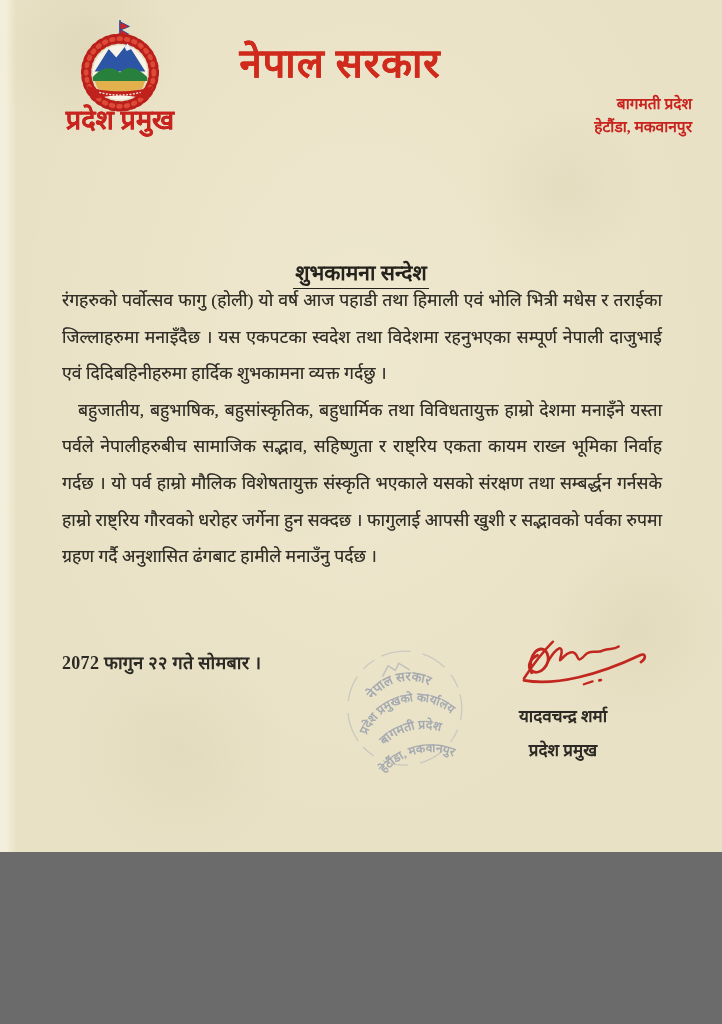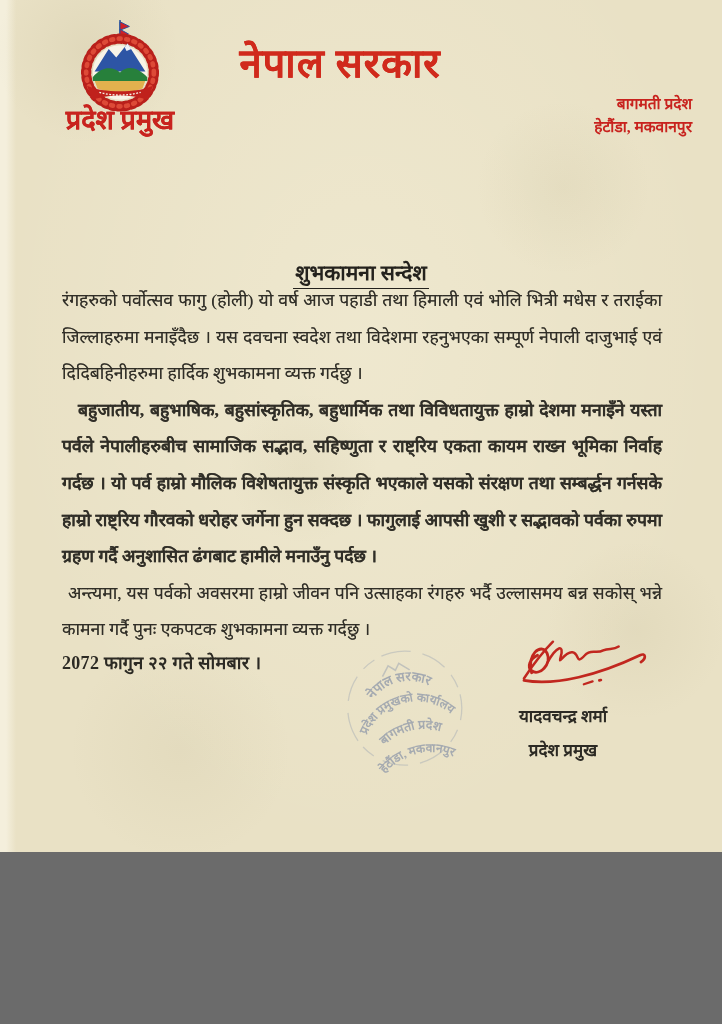--- a/index.html
+++ b/index.html
@@ -38,21 +38,21 @@
     font-size:21px;font-weight:bold;color:#24221d;
     border-bottom:1.6px solid #24221d;padding:0 2px 3px 2px;
   }
   
   .body-text{
     position:absolute;left:62px;top:282px;width:600px;
     font-size:17.6px;line-height:36.6px;color:#302e27;text-align:justify;
     text-shadow:0 0 .4px rgba(48,46,39,.55);
   }
   .body-text p{margin:0;}
-  .body-text p.p2{text-indent:16px;font-weight:bold;}
+  .body-text p.p2{text-indent:16px;}
   .body-text p.p3{text-indent:6px;}
   .date-line{
     position:absolute;left:62px;top:650px;
     font-size:18px;font-weight:bold;color:#2c2a24;letter-spacing:.3px;
   }
   
   .stamp{
     position:absolute;left:326px;top:646px;width:160px;height:134px;
     transform:rotate(-14deg);opacity:.62;
   }
@@ -96,23 +96,22 @@
   <div class="addr">
     <div>बागमती प्रदेश</div>
     <div>हेटौंडा, मकवानपुर</div>
   </div>
 
   <div class="subject">
     <span>शुभकामना सन्देश</span>
   </div>
 
   <div class="body-text">
-    <p class="p1">रंगहरुको पर्वोत्सव फागु (होली) यो वर्ष आज पहाडी तथा हिमाली एवं भोलि भित्री मधेस र तराईका जिल्लाहरुमा मनाइँदैछ । यस दवचना स्वदेश तथा विदेशमा रहनुभएका सम्पूर्ण नेपाली दाजुभाई एवं दिदिबहिनीहरुमा हार्दिक शुभकामना व्यक्त गर्दछु ।</p>
+    <p class="p1">रंगहरुको पर्वोत्सव फागु (होली) यो वर्ष आज पहाडी तथा हिमाली एवं भोलि भित्री मधेस र तराईका जिल्लाहरुमा मनाइँदैछ । यस एकपटका स्वदेश तथा विदेशमा रहनुभएका सम्पूर्ण नेपाली दाजुभाई एवं दिदिबहिनीहरुमा हार्दिक शुभकामना व्यक्त गर्दछु ।</p>
     <p class="p2">बहुजातीय, बहुभाषिक, बहुसांस्कृतिक, बहुधार्मिक तथा विविधतायुक्त हाम्रो देशमा मनाइँने यस्ता पर्वले नेपालीहरुबीच सामाजिक सद्भाव, सहिष्णुता र राष्ट्रिय एकता कायम राख्न भूमिका निर्वाह गर्दछ । यो पर्व हाम्रो मौलिक विशेषतायुक्त संस्कृति भएकाले यसको संरक्षण तथा सम्बर्द्धन गर्नसके हाम्रो राष्ट्रिय गौरवको धरोहर जर्गेना हुन सक्दछ । फागुलाई आपसी खुशी र सद्भावको पर्वका रुपमा ग्रहण गर्दै अनुशासित ढंगबाट हामीले मनाउँनु पर्दछ ।</p>
-    <p class="p3">अन्त्यमा, यस पर्वको अवसरमा हाम्रो जीवन पनि उत्साहका रंगहरु भर्दै उल्लासमय बन्न सकोस् भन्ने कामना गर्दै पुनः एकपटक शुभकामना व्यक्त गर्दछु ।</p>
   </div>
 
   <div class="date-line">2072 फागुन २२ गते सोमबार ।</div>
 
   <svg class="stamp" viewBox="0 0 160 134" aria-hidden="true">
     <defs>
       <path id="arc1" d="M38,66 A44,44 0 0 1 122,66" fill="none"></path>
       <path id="arc2" d="M32,86 A54,54 0 0 1 128,86" fill="none"></path>
       <path id="arc3" d="M38,104 A56,56 0 0 1 122,104" fill="none"></path>
       <path id="arc4" d="M44,121 A60,60 0 0 1 116,121" fill="none"></path>

